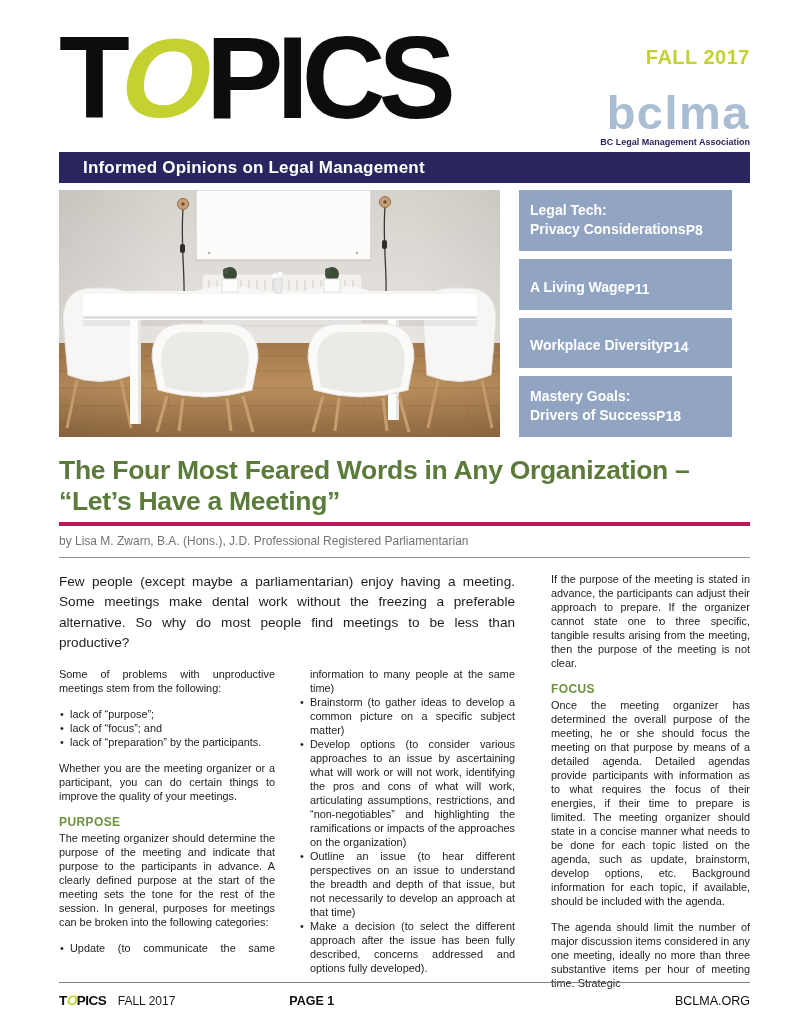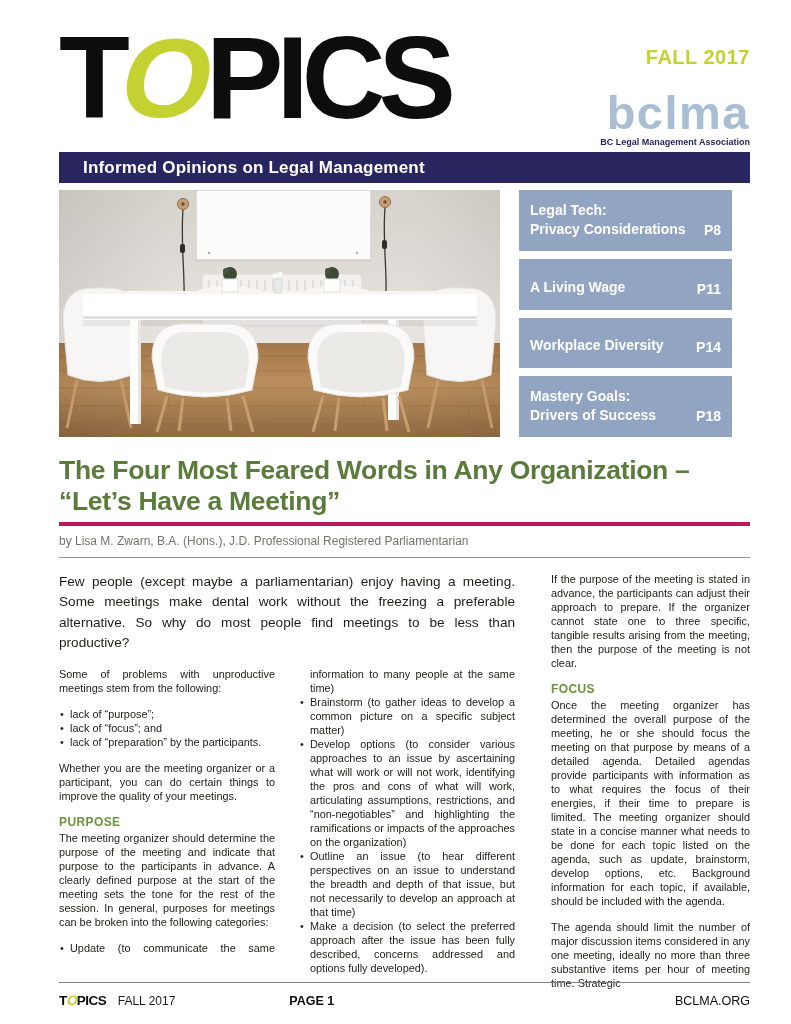--- a/index.html
+++ b/index.html
@@ -16,21 +16,21 @@
   .bclma { font-size:47px; font-weight:bold; color:var(--c-bclma_blue,#a9bed3); line-height:0.9; letter-spacing:1.5px; }
   .orgname { font-size:9px; font-weight:bold; color:var(--c-navy,#29265f); margin-top:3px; }
 
   
   .banner { margin-top:4px; height:31px; background:var(--c-navy,#29265f); color:#fff; display:flex; align-items:center; padding-left:24px; font-size:17px; font-weight:bold; letter-spacing:.2px; }
 
   
   .hero { margin-top:7px; display:flex; gap:19px; height:247px; }
   .photo { width:441px; height:247px; flex:none; overflow:hidden; }
   .toc { width:213px; display:flex; flex-direction:column; gap:8px; }
-  .toc-box { background:var(--c-steel,#91a4c1); color:#fff; font-weight:bold; padding:8px 11px 13px; display:flex; justify-content:space-between; align-items:flex-end; flex:1; cursor:pointer; }
+  .toc-box { background:var(--c-steel,#91a4c1); color:#fff; font-weight:bold; padding:8px 11px 13px; display:flex; align-items:flex-end; flex:1; cursor:pointer; }
   .toc-box.tall { flex:1.37; }
   .toc-title { font-size:14px; line-height:1.32; white-space:pre-line; }
   .toc-page { font-size:14px; }
 
   
   .headline { margin-top:18px; color:var(--c-olive,#5b7b3b); font-weight:bold; font-size:26.5px; line-height:1.17; letter-spacing:-0.3px; }
   .byline-wrap { margin-top:5px; border-top:4px solid #be185d; border-bottom:1px solid #979592; padding:8px 0 9px; }
   .byline { color:#767472; font-size:12px; }
 
   
@@ -269,21 +269,21 @@
           <ul class="blts tight">
             <li class="stretch">Update (to communicate the same</li>
           </ul>
         </div>
         <div class="col">
           <div class="cont">information to many people at the same time)</div>
           <ul class="blts">
             <li>Brainstorm (to gather ideas to develop a common picture on a specific subject matter)</li>
             <li>Develop options (to consider various approaches to an issue by ascertaining what will work or will not work, identifying the pros and cons of what will work, articulating assumptions, restrictions, and “non-negotiables” and highlighting the ramifications or impacts of the approaches on the organization)</li>
             <li>Outline an issue (to hear different perspectives on an issue to understand the breadth and depth of that issue, but not necessarily to develop an approach at that time)</li>
-            <li>Make a decision (to select the preferred approach after the issue has been fully described, concerns addressed and options fully developed).</li>
+            <li>Make a decision (to select the different approach after the issue has been fully described, concerns addressed and options fully developed).</li>
           </ul>
         </div>
       </div>
     </div>
     <div class="col3">
       <p class="b">If the purpose of the meeting is stated in advance, the participants can adjust their approach to prepare. If the organizer cannot state one to three specific, tangible results arising from the meeting, then the purpose of the meeting is not clear.</p>
       <div class="sec-head">FOCUS</div>
       <p class="b">Once the meeting organizer has determined the overall purpose of the meeting, he or she should focus the meeting on that purpose by means of a detailed agenda. Detailed agendas provide participants with information as to what requires the focus of their energies, if their time to prepare is limited. The meeting organizer should state in a concise manner what needs to be done for each topic listed on the agenda, such as update, brainstorm, develop options, etc. Background information for each topic, if available, should be included with the agenda.</p>
       <p class="b">The agenda should limit the number of major discussion items considered in any one meeting, ideally no more than three substantive items per hour of meeting time. Strategic</p>
     </div>

